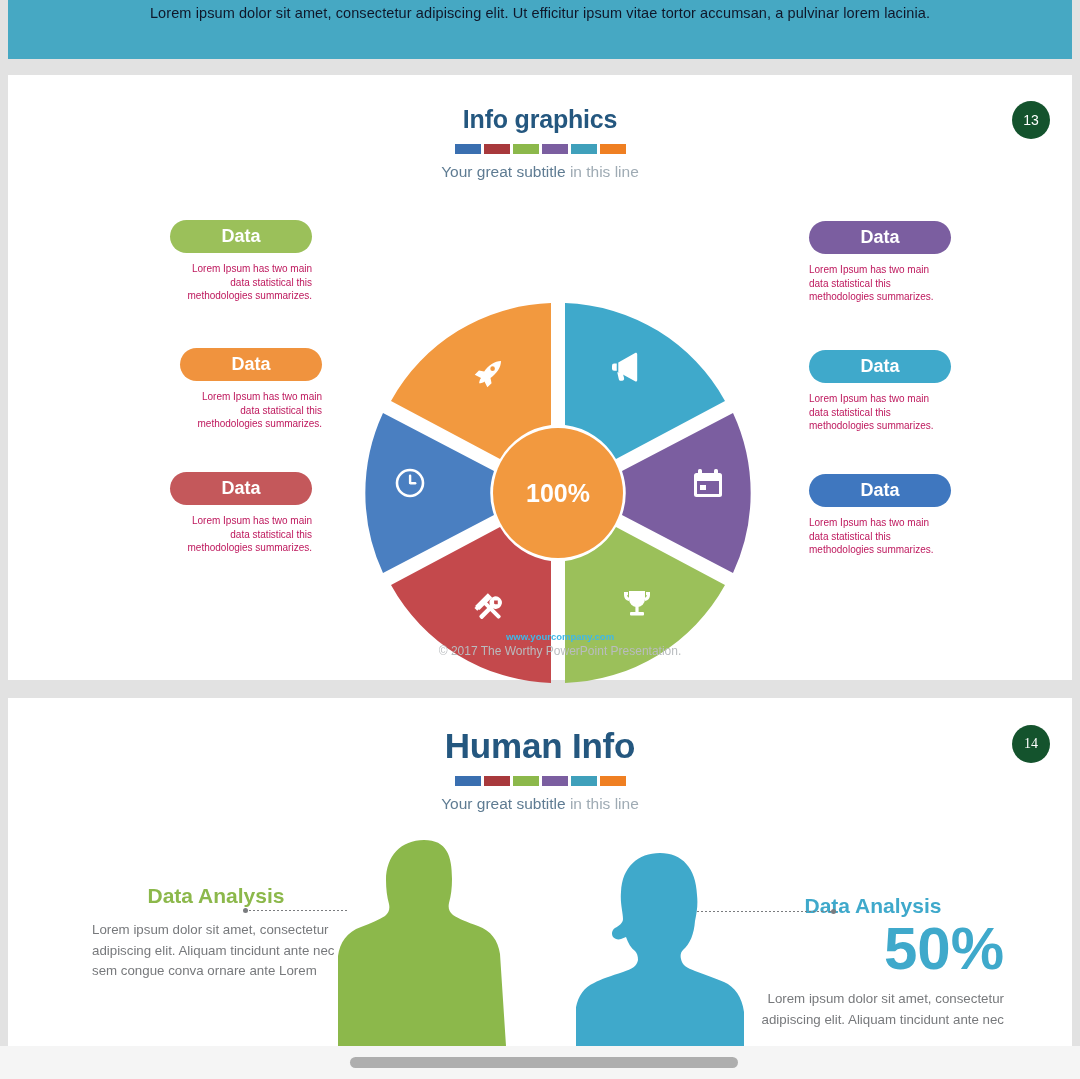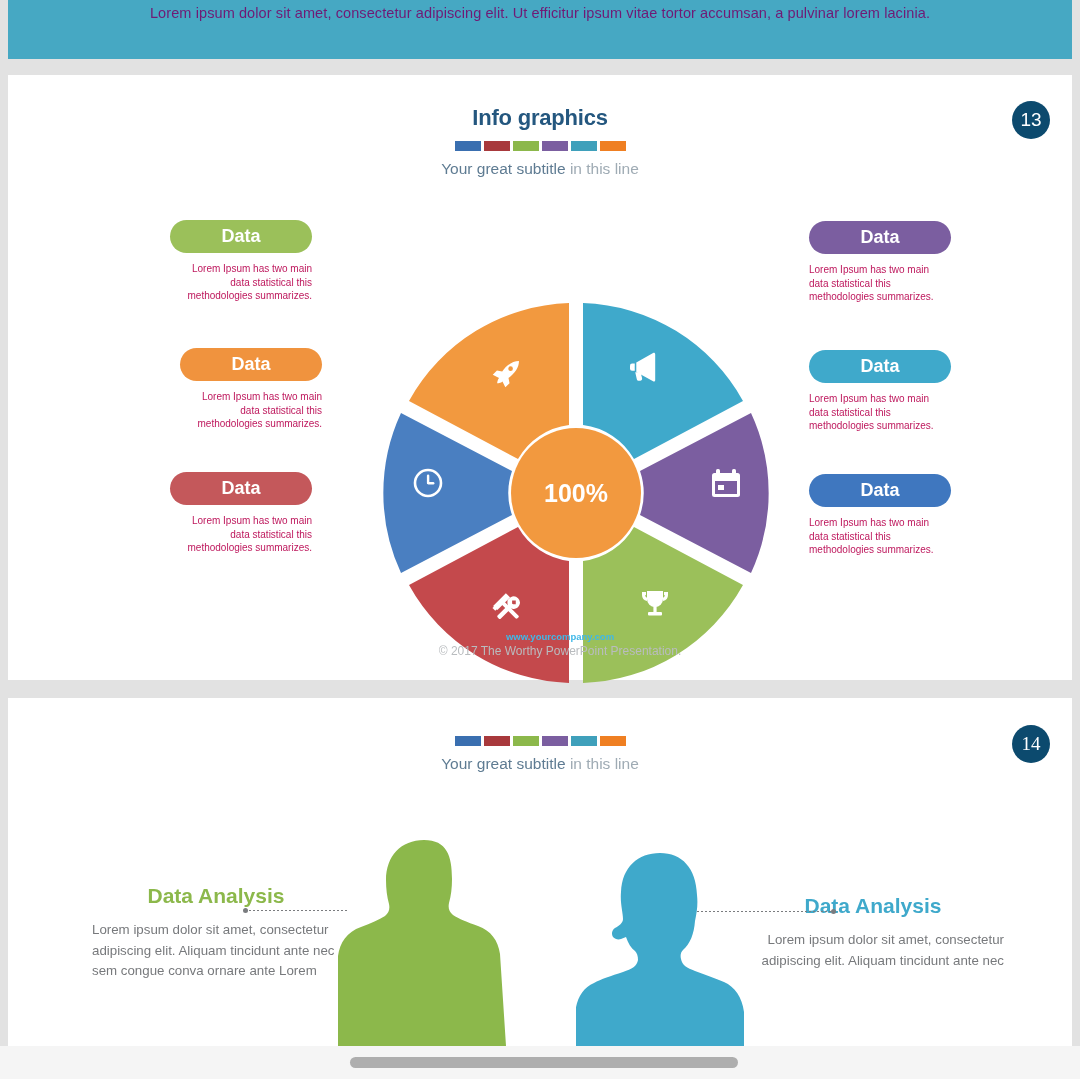--- a/index.html
+++ b/index.html
@@ -11,44 +11,44 @@
   }
   #root { position: relative; width: 1080px; height: 1079px; background: #e2e2e2; }
 
   
   .banner {
     position: absolute; left: 8px; top: 0; width: 1064px; height: 59px;
     background: #46a8c3;
     display: flex; align-items: flex-start; justify-content: center;
   }
   .banner-text {
-    color: #701a75; font-size: 14.5px; line-height: 1.3;
+    color: #0f172a; font-size: 14.5px; line-height: 1.3;
     padding-top: 4px; letter-spacing: .1px;
     font-family: "Liberation Sans", sans-serif;
   }
 
   
   .slide {
     position: absolute; left: 8px; width: 1064px; background: #ffffff;
   }
   #slide-13 { top: 75px;  height: 605px; }
   #slide-14 { top: 698px; height: 348px; }
 
   
   .page-badge {
     position: absolute; right: 22px; width: 38px; height: 38px;
-    border-radius: 50%; background: #0c4a6e;
+    border-radius: 50%; background: #14532d;
     display: flex; align-items: center; justify-content: center;
-    color: #ffffff; font-size: 19px;
+    color: #ffffff; font-size: 14px;
   }
 
   
   .slide-head { position: absolute; left: 0; width: 100%; text-align: center; }
   .slide-title {
-    color: #24577f; font-size: 22px; font-weight: bold; letter-spacing: -.2px;
+    color: #24577f; font-size: 25px; font-weight: bold; letter-spacing: -.2px;
   }
   .slide-title.big { font-size: 35px; }
   .bar-row { display: flex; justify-content: center; gap: 3px; margin-top: 10px; }
   .bar-row i { display: block; width: 26px; height: 10px; }
   .slide-sub { margin-top: 9px; font-size: 15.5px; color: #5e7b92; }
   .slide-sub .muted { color: #9fabb4; }
 
   
   .pill {
     width: 142px; height: 33px; border-radius: 17px;
@@ -59,21 +59,21 @@
     font-size: 10px; line-height: 1.35; color: #be185d; width: 142px;
     margin-top: 9px;
   }
   .group { position: absolute; }
   .group.left  { left: 162px; text-align: right; }
   .group.left .pill-body { text-align: right; }
   .group.right { left: 801px; text-align: left; }
   .group.right .pill-body { text-align: left; }
 
   
-  .donut { position: absolute; left: 374px; top: 224px; width: 388px; height: 388px; }
+  .donut { position: absolute; left: 356px; top: 224px; width: 388px; height: 388px; }
   .donut svg { display: block; }
   .hub {
     position: absolute; left: 50%; top: 50%; transform: translate(-50%,-50%);
     width: 130px; height: 130px; border-radius: 50%; background: #f2993f;
     display: flex; flex-direction: column; align-items: center; justify-content: center;
     color: #ffffff; text-align: center;
   }
   .hub-pct { font-size: 25px; font-weight: bold; line-height: 1; }
   .hub-txt { font-size: 11.7px; line-height: 1.3; margin-top: 7px; width: 104px; }
 
@@ -246,20 +246,21 @@
     <div class="foot" style="top:556px;margin-left:20px;">
       <div class="foot-url">www.yourcompany.com</div>
       <div class="foot-copy">© 2017 The Worthy PowerPoint Presentation.</div>
     </div>
   </div>
 
   <div class="slide" id="slide-14">
     <div class="page-badge" style="top:27px;font-family:Liberation Serif, serif;">14</div>
 
     <div class="slide-head" style="top:28px;">
+      <div class="slide-title big">Human Info</div>
       <div class="bar-row">
         <i style="background:#3a6fb0"></i>
         <i style="background:#a8393c"></i>
         <i style="background:#8cb84b"></i>
         <i style="background:#7b5ea0"></i>
         <i style="background:#3fa0bb"></i>
         <i style="background:#ef7f22"></i>
       </div>
       <div class="slide-sub">
         <span>Your great subtitle</span>
@@ -268,20 +269,21 @@
     </div>
   </div>
 
   <div class="kpi" id="kpi-left">
     <div class="kpi-title">Data Analysis</div>
     <div class="kpi-body">Lorem ipsum dolor sit amet, consectetur adipiscing elit. Aliquam tincidunt ante nec sem congue conva ornare ante Lorem</div>
   </div>
 
   <div class="kpi" id="kpi-right">
     <div class="kpi-title">Data Analysis</div>
+    <div class="kpi-value">50%</div>
     <div class="kpi-body">Lorem ipsum dolor sit amet, consectetur adipiscing elit. Aliquam tincidunt ante nec</div>
   </div>
 
   <div class="leader" id="leader-left">
     <span class="knob"></span>
     <span class="dots"></span>
   </div>
   <div class="leader" id="leader-right">
     <span class="dots"></span>
     <span class="knob"></span>

